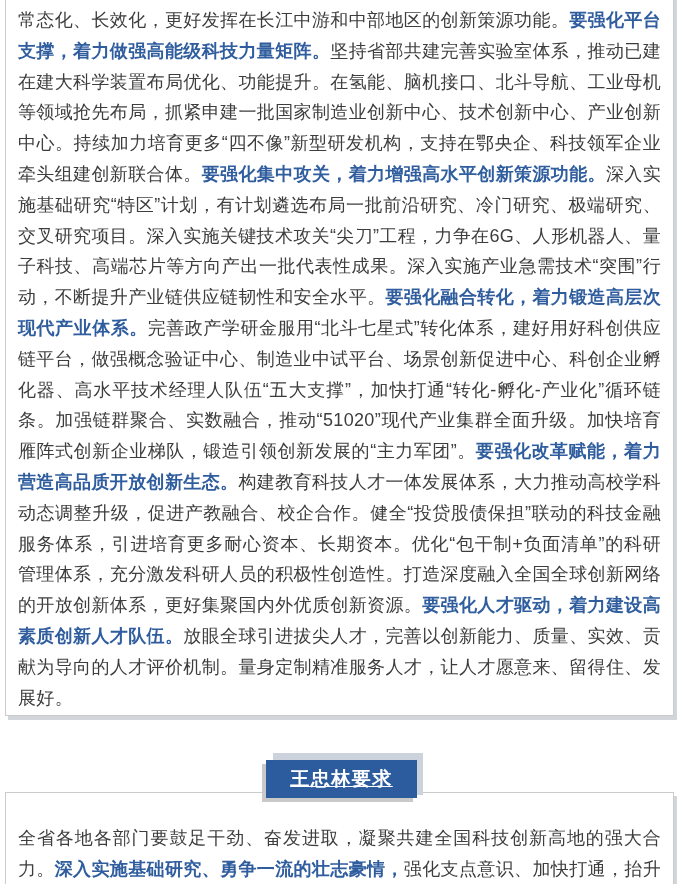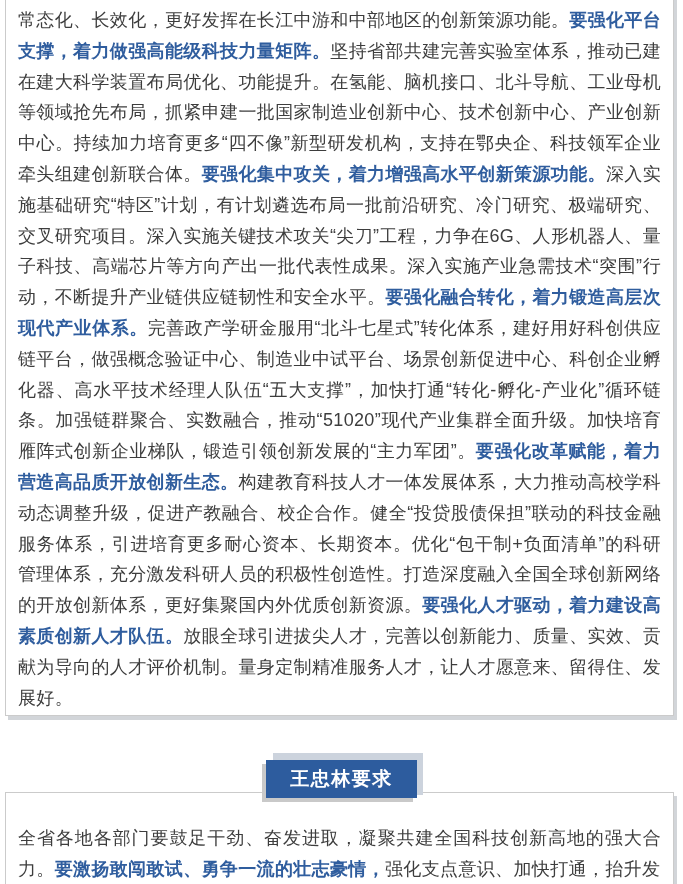--- a/index.html
+++ b/index.html
@@ -63,20 +63,21 @@
     height: 38px;
     line-height: 38px;
     padding: 0 24px;
     background: #2d5c9e;
     color: #ffffff;
     font-size: 19px;
     font-weight: bold;
     letter-spacing: 1.5px;
     text-align: center;
     box-shadow: -4px 4px 0 #c9c9c9;
+    text-decoration: underline;
   }
   .badge::before {
     content: "";
     position: absolute;
     top: -7px;
     right: -6px;
     left: 7px;
     bottom: 3px;
     background: #ccd3dd;
     z-index: -1;
@@ -91,16 +92,16 @@
     <p class="para"><span>常态化、长效化，更好发挥在长江中游和中部地区的创新策源功能。</span><span class="em">要强化平台支撑，着力做强高能级科技力量矩阵。</span><span>坚持省部共建完善实验室体系，推动已建在建大科学装置布局优化、功能提升。在氢能、脑机接口、北斗导航、工业母机等领域抢先布局，抓紧申建一批国家制造业创新中心、技术创新中心、产业创新中心。持续加力培育更多“四不像”新型研发机构，支持在鄂央企、科技领军企业牵头组建创新联合体。</span><span class="em">要强化集中攻关，着力增强高水平创新策源功能。</span><span>深入实施基础研究“特区”计划，有计划遴选布局一批前沿研究、冷门研究、极端研究、交叉研究项目。深入实施关键技术攻关“尖刀”工程，力争在6G、人形机器人、量子科技、高端芯片等方向产出一批代表性成果。深入实施产业急需技术“突围”行动，不断提升产业链供应链韧性和安全水平。</span><span class="em">要强化融合转化，着力锻造高层次现代产业体系。</span><span>完善政产学研金服用“北斗七星式”转化体系，建好用好科创供应链平台，做强概念验证中心、制造业中试平台、场景创新促进中心、科创企业孵化器、高水平技术经理人队伍“五大支撑”，加快打通“转化-孵化-产业化”循环链条。加强链群聚合、实数融合，推动“51020”现代产业集群全面升级。加快培育雁阵式创新企业梯队，锻造引领创新发展的“主力军团”。</span><span class="em">要强化改革赋能，着力营造高品质开放创新生态。</span><span>构建教育科技人才一体发展体系，大力推动高校学科动态调整升级，促进产教融合、校企合作。健全“投贷股债保担”联动的科技金融服务体系，引进培育更多耐心资本、长期资本。优化“包干制+负面清单”的科研管理体系，充分激发科研人员的积极性创造性。打造深度融入全国全球创新网络的开放创新体系，更好集聚国内外优质创新资源。</span><span class="em">要强化人才驱动，着力建设高素质创新人才队伍。</span><span>放眼全球引进拔尖人才，完善以创新能力、质量、实效、贡献为导向的人才评价机制。量身定制精准服务人才，让人才愿意来、留得住、发展好。</span></p>
   </section>
 
   <div class="badge-row">
     <div class="badge">
       <span>王忠林要求</span>
     </div>
   </div>
 
   <section class="box box-bottom">
-    <p class="para"><span>全省各地各部门要鼓足干劲、奋发进取，凝聚共建全国科技创新高地的强大合力。</span><span class="em">要激扬敢闯敢试、勇争一流的壮志豪情，</span><span>强化支点意识、加快打通，抬升发</span></p>
+    <p class="para"><span>全省各地各部门要鼓足干劲、奋发进取，凝聚共建全国科技创新高地的强大合力。</span><span class="em">深入实施基础研究、勇争一流的壮志豪情，</span><span>强化支点意识、加快打通，抬升发</span></p>
   </section>
 
 </div>
 
 </body></html>

